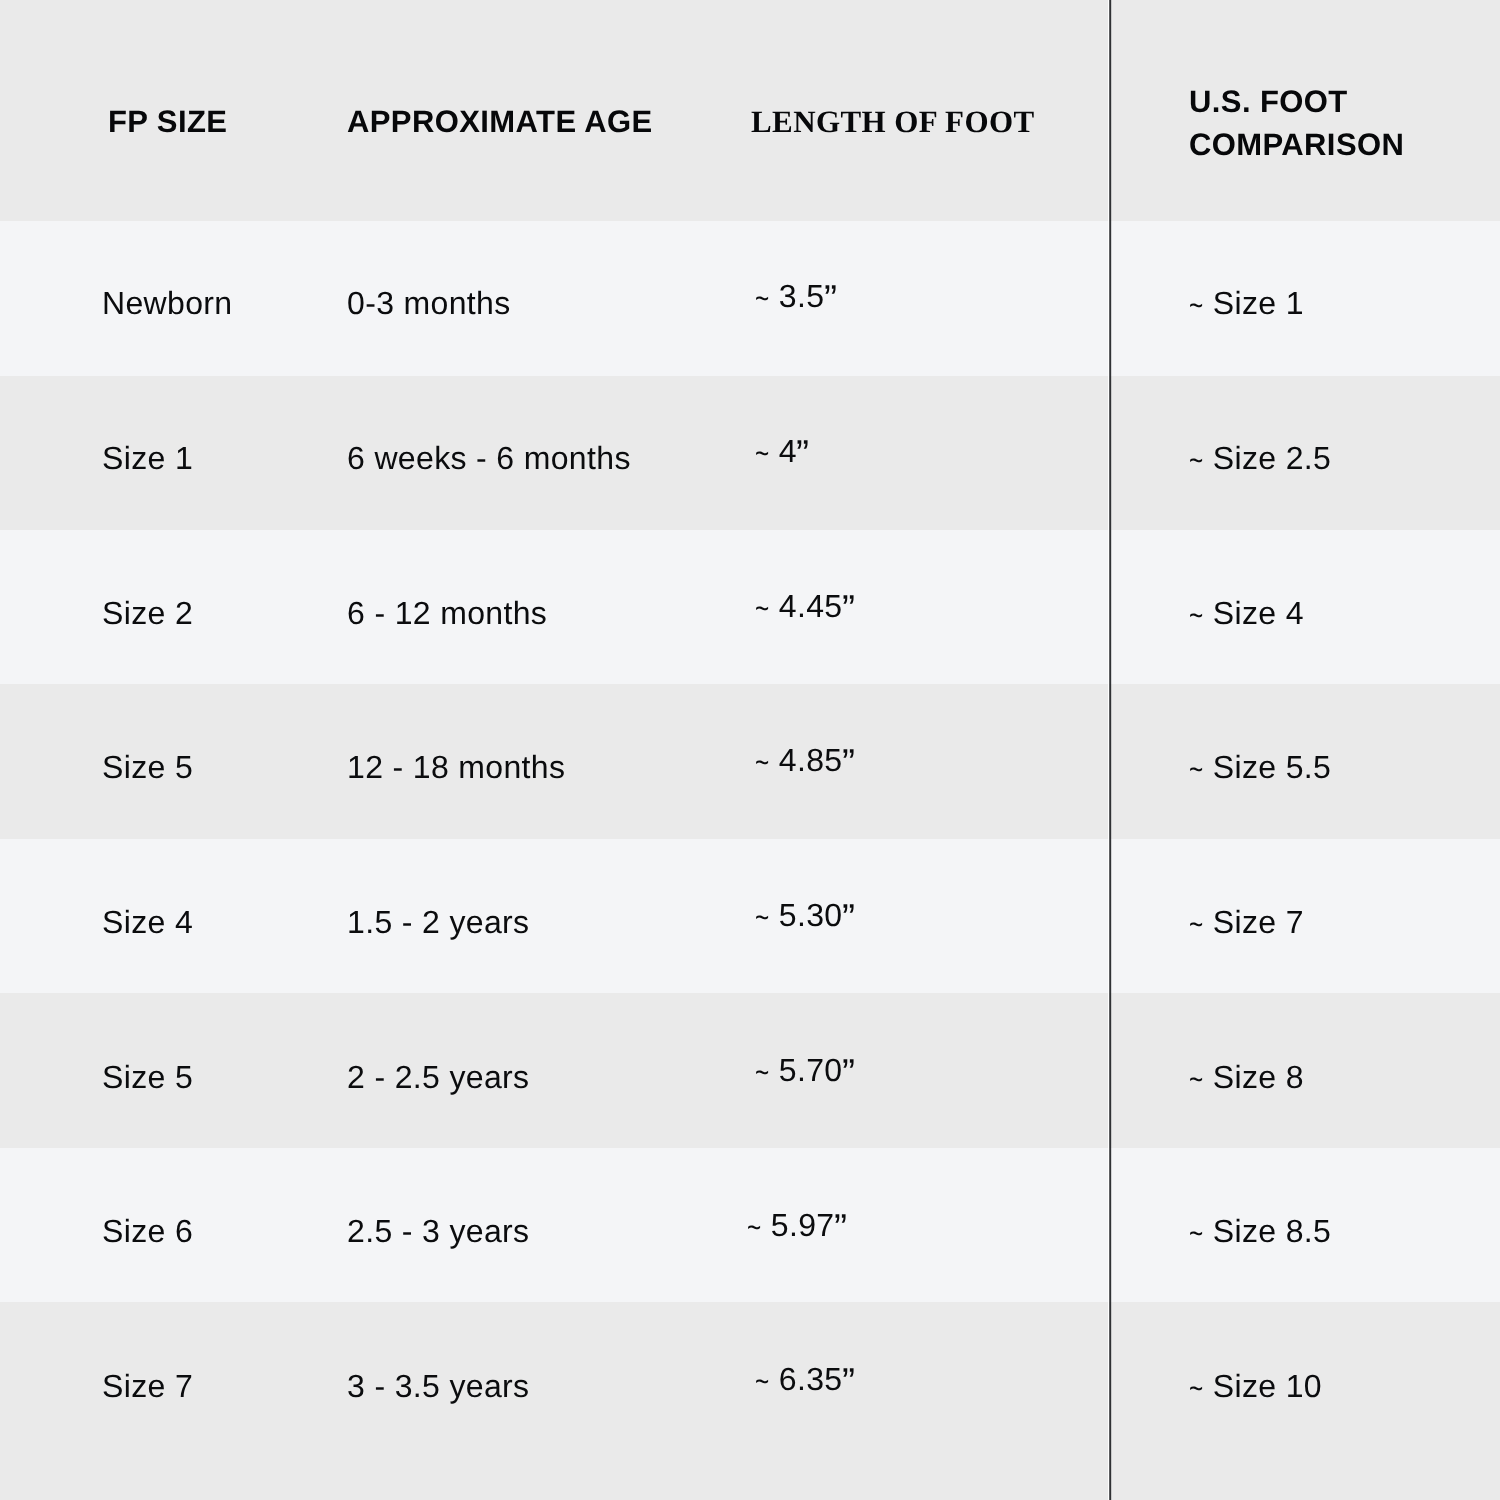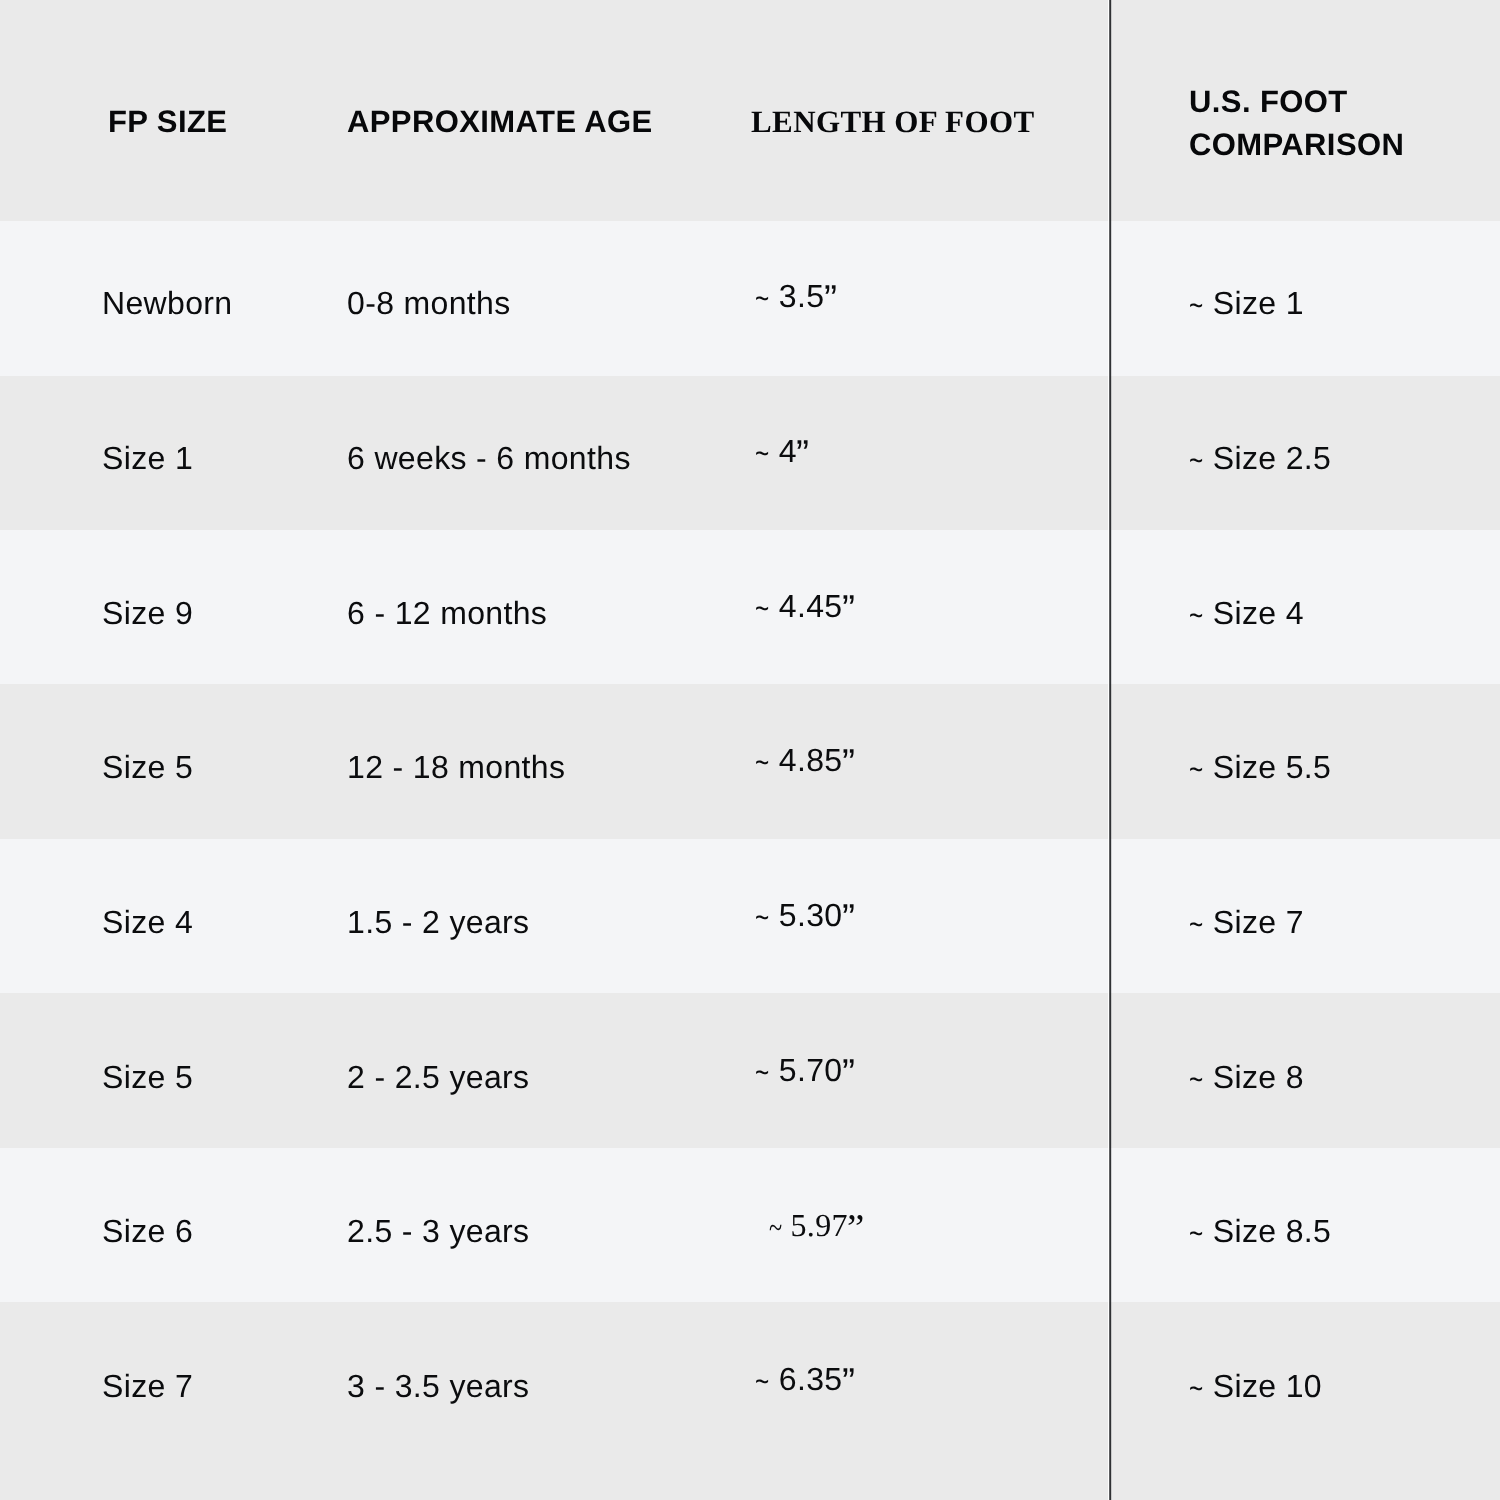--- a/index.html
+++ b/index.html
@@ -113,32 +113,32 @@
         <div class="cell" style="left: 750.8px; top: 101.2px; font-family: Liberation Serif, serif;">
           <div class="hd">LENGTH OF FOOT</div>
         </div>
         <div class="cell" style="left: 1188.6px; top: 81.3px;">
           <div class="hd">U.S. FOOT</div>
           <div class="hd">COMPARISON</div>
         </div>
       </div>
       <div class="trow" style="top: 221.2px; height: 154.4px;">
         <div class="cell val" style="left: 101.7px; top: 66.05px;">Newborn</div>
-        <div class="cell val" style="left: 346.7px; top: 66.05px;">0-8 months</div>
+        <div class="cell val" style="left: 346.7px; top: 66.05px;">0-3 months</div>
         <div class="cell val" style="left: 755.3px; top: 59.25px;"><span class="tilde">~</span> 3.5<span class="inchmark">”</span></div>
         <div class="cell val" style="left: 1189.2px; top: 66.05px;"><span class="tilde">~</span> Size 1</div>
       </div>
       <div class="trow" style="top: 375.6px; height: 154.4px;">
         <div class="cell val" style="left: 101.7px; top: 66.33px;">Size 1</div>
         <div class="cell val" style="left: 346.7px; top: 66.33px;">6 weeks - 6 months</div>
         <div class="cell val" style="left: 755.3px; top: 59.53px;"><span class="tilde">~</span> 4<span class="inchmark">”</span></div>
         <div class="cell val" style="left: 1189.2px; top: 66.33px;"><span class="tilde">~</span> Size 2.5</div>
       </div>
       <div class="trow" style="top: 530px; height: 154.4px;">
-        <div class="cell val" style="left: 101.7px; top: 66.61px;">Size 9</div>
+        <div class="cell val" style="left: 101.7px; top: 66.61px;">Size 2</div>
         <div class="cell val" style="left: 346.7px; top: 66.61px;">6 - 12 months</div>
         <div class="cell val" style="left: 755.3px; top: 59.81px;"><span class="tilde">~</span> 4.45<span class="inchmark">”</span></div>
         <div class="cell val" style="left: 1189.2px; top: 66.61px;"><span class="tilde">~</span> Size 4</div>
       </div>
       <div class="trow" style="top: 684.4px; height: 154.4px;">
         <div class="cell val" style="left: 101.7px; top: 66.89px;">Size 5</div>
         <div class="cell val" style="left: 346.7px; top: 66.89px;">12 - 18 months</div>
         <div class="cell val" style="left: 755.3px; top: 60.09px;"><span class="tilde">~</span> 4.85<span class="inchmark">”</span></div>
         <div class="cell val" style="left: 1189.2px; top: 66.89px;"><span class="tilde">~</span> Size 5.5</div>
       </div>
@@ -150,21 +150,21 @@
       </div>
       <div class="trow" style="top: 993.2px; height: 154.4px;">
         <div class="cell val" style="left: 101.7px; top: 67.45px;">Size 5</div>
         <div class="cell val" style="left: 346.7px; top: 67.45px;">2 - 2.5 years</div>
         <div class="cell val" style="left: 755.3px; top: 60.65px;"><span class="tilde">~</span> 5.70<span class="inchmark">”</span></div>
         <div class="cell val" style="left: 1189.2px; top: 67.45px;"><span class="tilde">~</span> Size 8</div>
       </div>
       <div class="trow" style="top: 1147.6px; height: 154.4px;">
         <div class="cell val" style="left: 101.7px; top: 67.73px;">Size 6</div>
         <div class="cell val" style="left: 346.7px; top: 67.73px;">2.5 - 3 years</div>
-        <div class="cell val" style="left: 769px; top: 60.93px; font-family: Liberation Serif, serif;"><span class="tilde">~</span> 5.97<span class="inchmark">”</span></div>
+        <div class="cell val" style="left: 747px; top: 60.93px;"><span class="tilde">~</span> 5.97<span class="inchmark">”</span></div>
         <div class="cell val" style="left: 1189.2px; top: 67.73px;"><span class="tilde">~</span> Size 8.5</div>
       </div>
       <div class="trow" style="top: 1302px; height: 198px;">
         <div class="cell val" style="left: 101.7px; top: 68.01px;">Size 7</div>
         <div class="cell val" style="left: 346.7px; top: 68.01px;">3 - 3.5 years</div>
         <div class="cell val" style="left: 755.3px; top: 61.21px;"><span class="tilde">~</span> 6.35<span class="inchmark">”</span></div>
         <div class="cell val" style="left: 1189.2px; top: 68.01px;"><span class="tilde">~</span> Size 10</div>
       </div>
     </div>
 </div>

